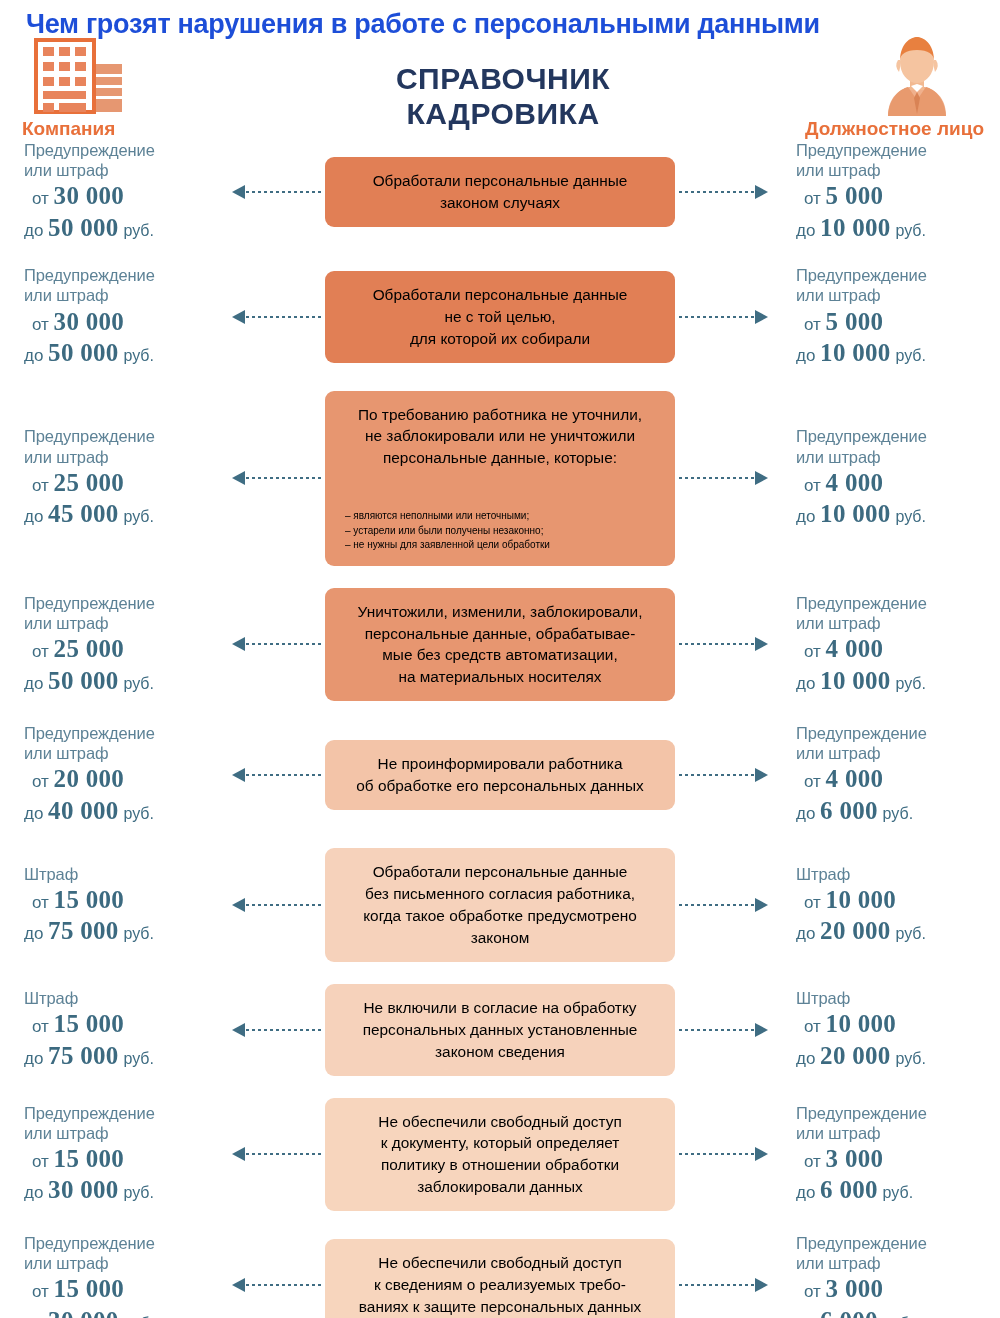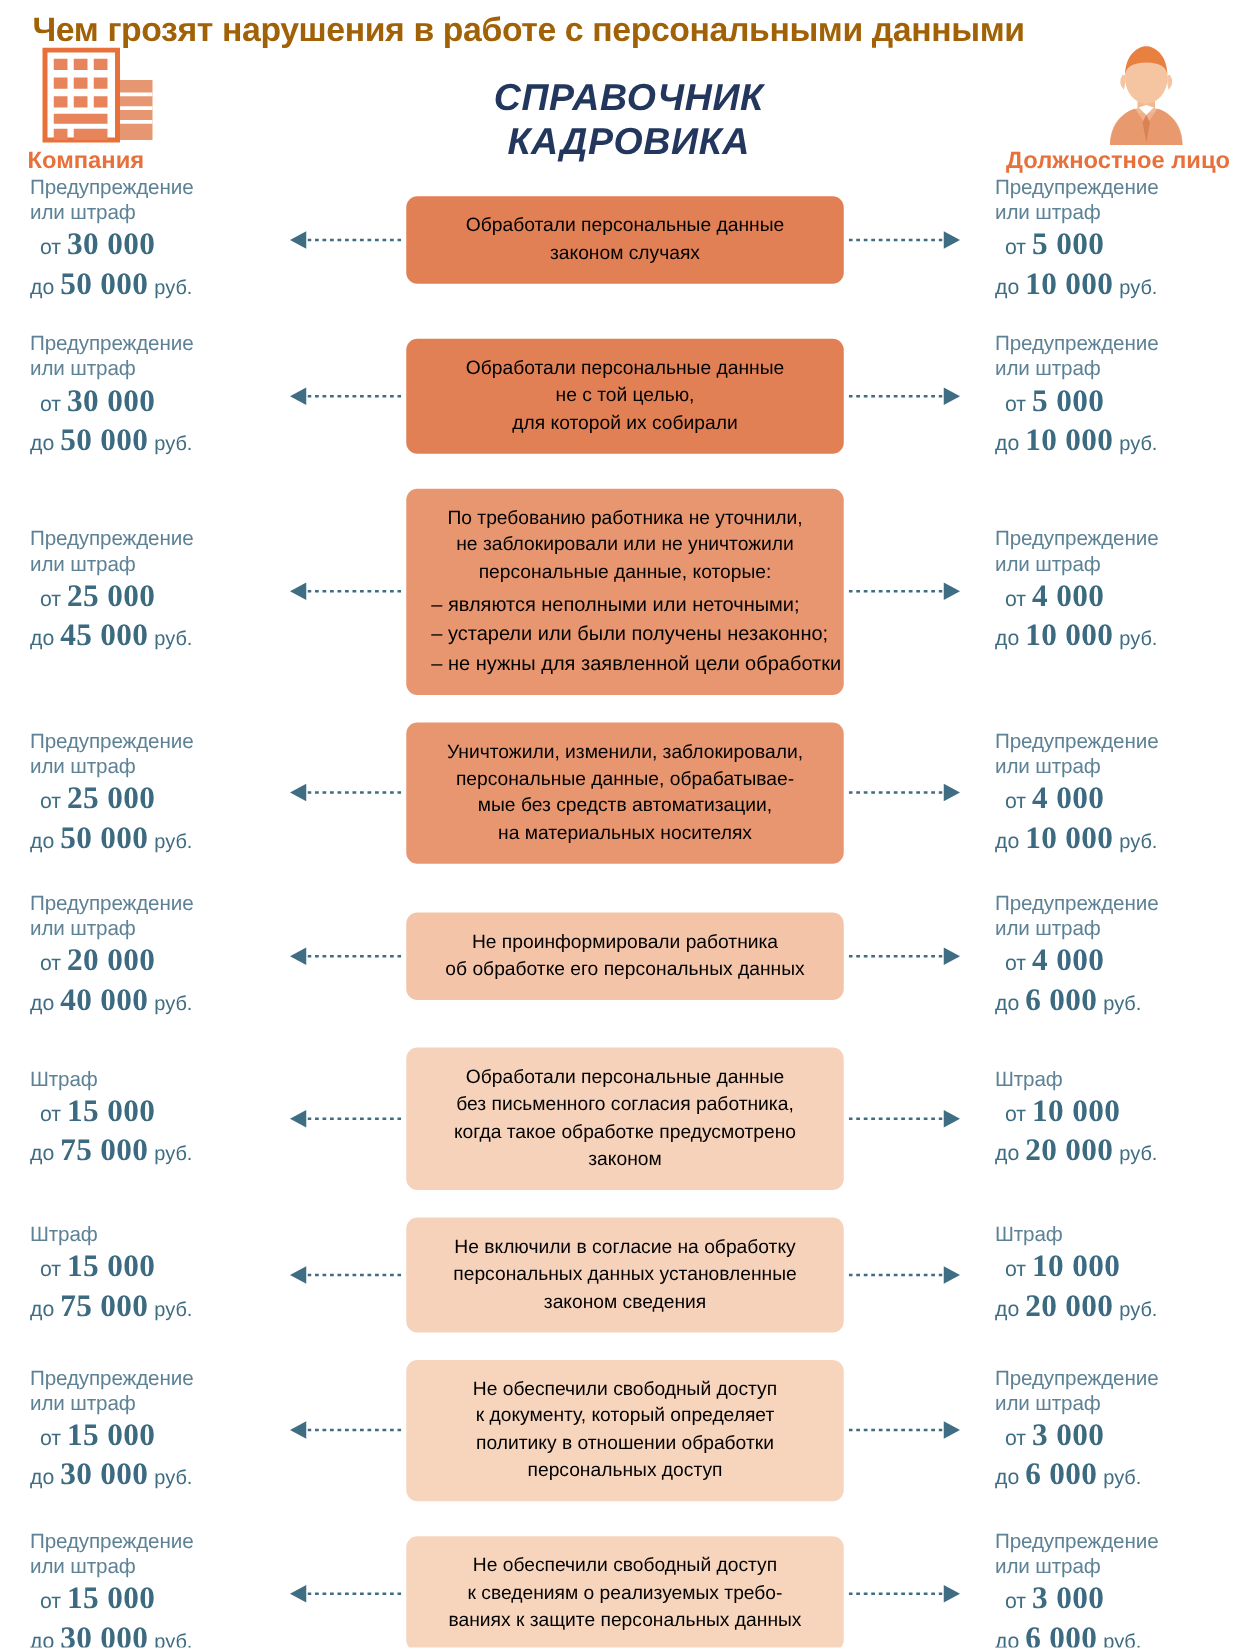--- a/index.html
+++ b/index.html
@@ -9,21 +9,21 @@
     height: 1318px;
     background: #ffffff;
     font-family: "Liberation Sans", sans-serif;
     overflow: hidden;
     position: relative;
   }
 
   
   .page-title {
     font-size: 27px;
-    color: #a16207;
+    color: #1d4ed8;
     font-weight: 600;
     letter-spacing: -0.3px;
     padding: 9px 0 0 26px;
     white-space: nowrap;
   }
 
   .header-row {
     display: flex;
     align-items: flex-end;
     justify-content: space-between;
@@ -41,21 +41,20 @@
 
   .brand {
     flex: 1;
     text-align: center;
     color: #23375e;
     font-size: 30px;
     font-weight: 600;
     line-height: 1.16;
     letter-spacing: 0.5px;
     padding-bottom: 8px;
-    font-style: italic;
   }
 
   .col-label {
     font-size: 19px;
     font-weight: 700;
     color: #e8703a;
     margin-top: 2px;
   }
 
   
@@ -144,23 +143,24 @@
     text-align: center;
     font-size: 15.4px;
     line-height: 1.42;
     padding: 13px 14px;
     display: flex;
     flex-direction: column;
     justify-content: center;
   }
   .box .bullets {
     text-align: left;
-    font-size: 16px;
+    font-size: 10px;
     line-height: 1.45;
     padding: 4px 2px 0 6px;
+    margin-top: 36px;
   }
   .box .bullets div { white-space: nowrap; }
 
   .spacer { height: 22px; }
 </style>
 </head>
 <body>
 
 <div class="page-title">Чем грозят нарушения в работе с персональными данными</div>
 
@@ -451,21 +451,21 @@
       <div class="amount">до <span class="big">30 000</span> <span class="rub">руб.</span></div>
     </div>
       <div class="conn arrow-left">
         <div class="arrow-head"></div>
         <div class="dots"></div>
       </div>
       <div class="box" style="background:#f7d5bd">
         <div>Не обеспечили свободный доступ</div>
         <div>к документу, который определяет</div>
         <div>политику в отношении обработки</div>
-        <div>персональных доступ</div>
+        <div>заблокировали данных</div>
       </div>
       <div class="conn arrow-right">
         <div class="dots"></div>
         <div class="arrow-head"></div>
       </div>
       <div class="side right">
       <div class="pen-label">
           <div>Предупреждение</div>
           <div>или штраф</div>
         </div>

